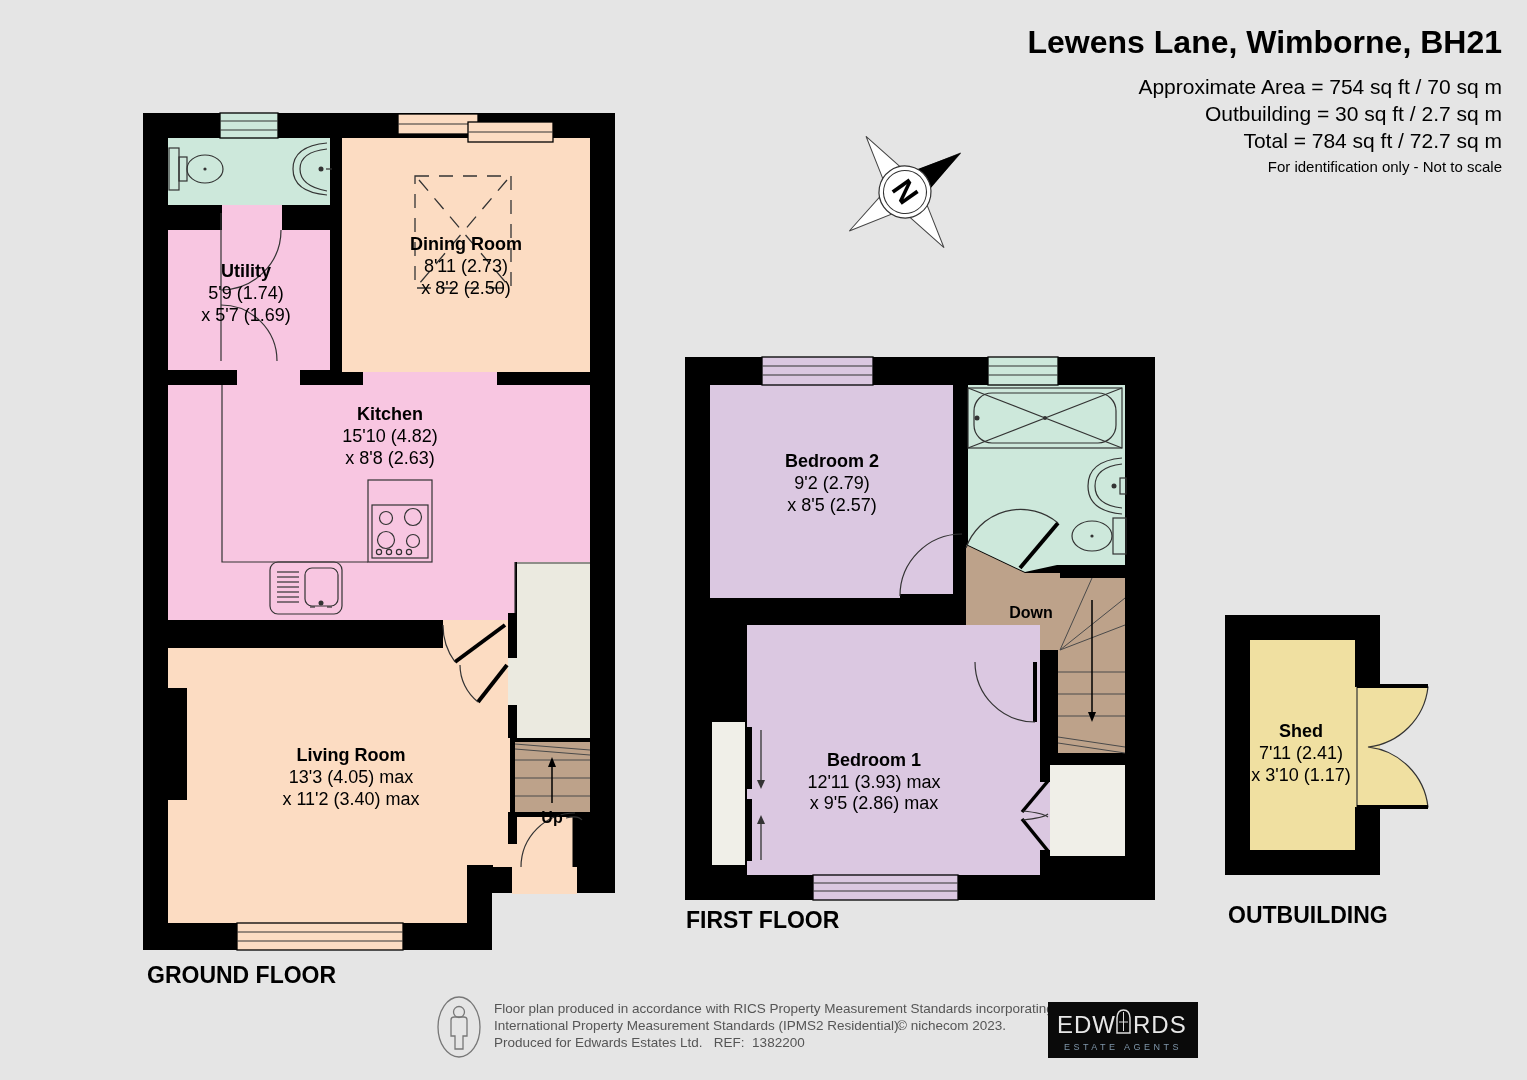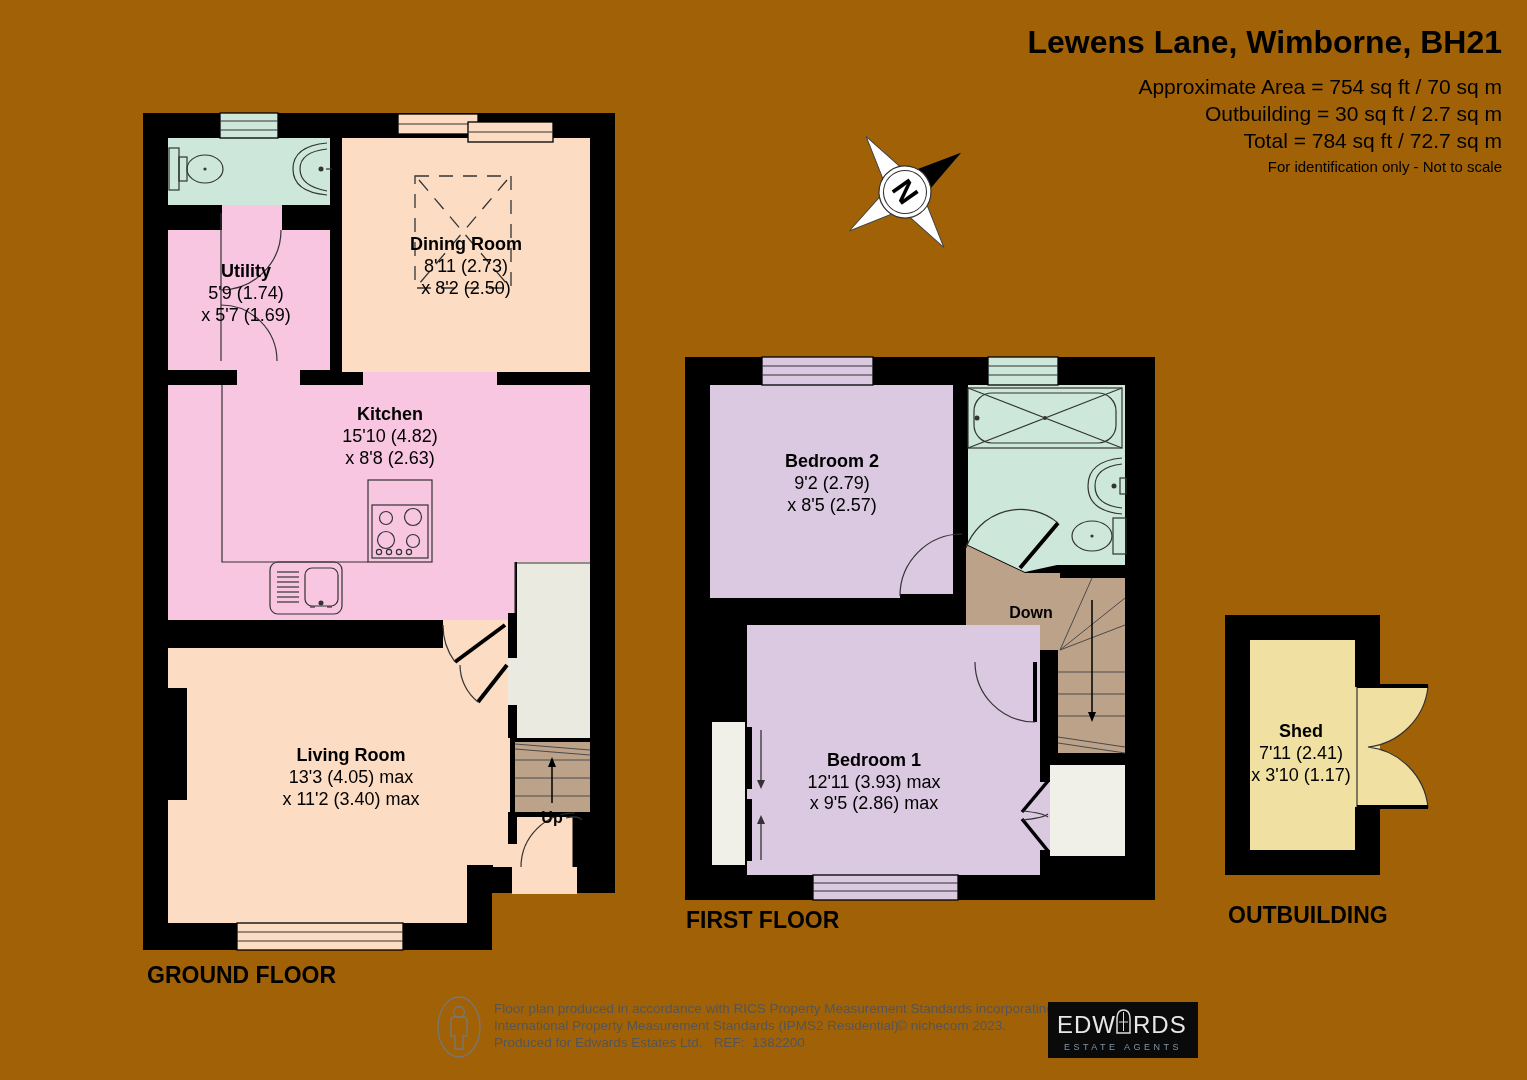--- a/index.html
+++ b/index.html
@@ -1,16 +1,16 @@
 <!DOCTYPE html>
 <html><head>
 <meta charset="utf-8">
 <style>
   html,body{margin:0;padding:0;background:#fff;}
-  .page{position:relative;width:1527px;height:1080px;background:#a16207;overflow:hidden;
+  .page{position:relative;width:1527px;height:1080px;background:#e5e5e5;overflow:hidden;
         font-family:"Liberation Sans", sans-serif;}
   .page svg{position:absolute;left:0;top:0;}
   svg text{font-family:"Liberation Sans", sans-serif;fill:#000;}
   .hdr-title{font-size:32px;font-weight:bold;}
   .hdr-line{font-size:21px;}
   .hdr-note{font-size:15px;}
   .floor-label{font-size:23px;font-weight:bold;}
   .room-name{font-size:18px;font-weight:bold;}
   .room-dim{font-size:18px;}
   .dir-label{font-size:16px;font-weight:bold;}

